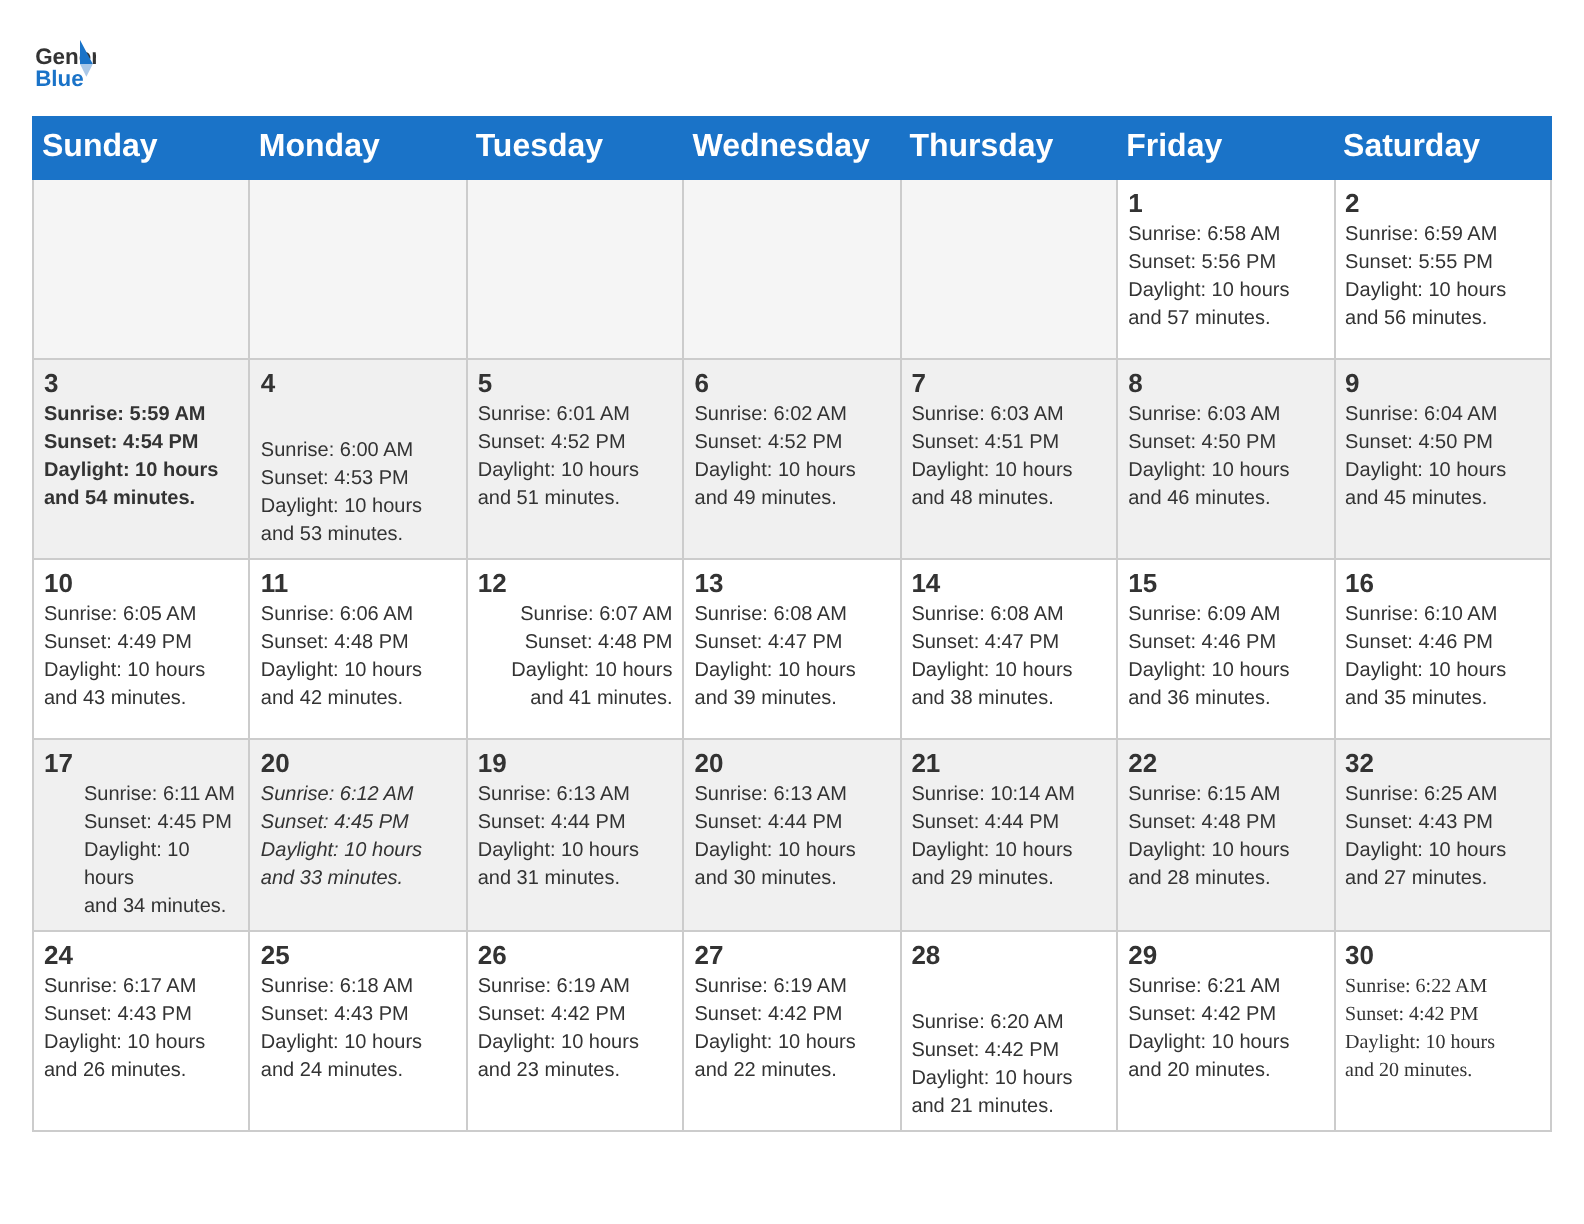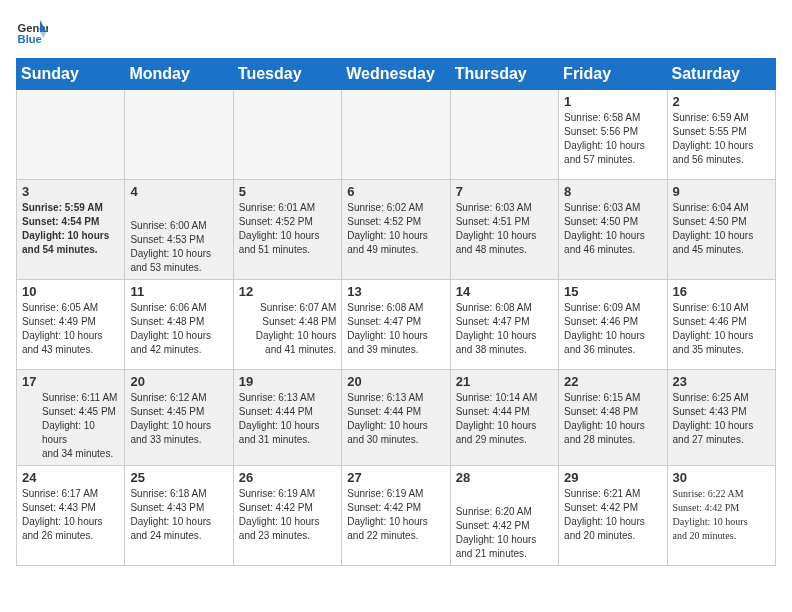--- a/index.html
+++ b/index.html
@@ -235,21 +235,21 @@
       <tr>
         <td class="shaded">
           <span class="day-num">17</span>
           <div class="day-info" style="white-space: pre-line; margin-left: 20px;">Sunrise: 6:11 AM
 Sunset: 4:45 PM
 Daylight: 10 hours
 and 34 minutes.</div>
         </td>
         <td class="shaded">
           <span class="day-num">20</span>
-          <div class="day-info" style="white-space: pre-line;">Sunrise: 6:12 AM
+          <div class="day-info" style="white-space: pre-line; font-style: italic;">Sunrise: 6:12 AM
 Sunset: 4:45 PM
 Daylight: 10 hours
 and 33 minutes.</div>
         </td>
         <td class="shaded">
           <span class="day-num">19</span>
           <div class="day-info" style="white-space: pre-line;">Sunrise: 6:13 AM
 Sunset: 4:44 PM
 Daylight: 10 hours
 and 31 minutes.</div>
@@ -269,21 +269,21 @@
 and 29 minutes.</div>
         </td>
         <td class="shaded">
           <span class="day-num">22</span>
           <div class="day-info" style="white-space: pre-line;">Sunrise: 6:15 AM
 Sunset: 4:48 PM
 Daylight: 10 hours
 and 28 minutes.</div>
         </td>
         <td class="shaded">
-          <span class="day-num">23</span>
+          <span class="day-num">32</span>
           <div class="day-info" style="white-space: pre-line;">Sunrise: 6:25 AM
 Sunset: 4:43 PM
 Daylight: 10 hours
 and 27 minutes.</div>
         </td>
       </tr>
       <tr>
         <td>
           <span class="day-num">24</span>
           <div class="day-info" style="white-space: pre-line;">Sunrise: 6:17 AM

